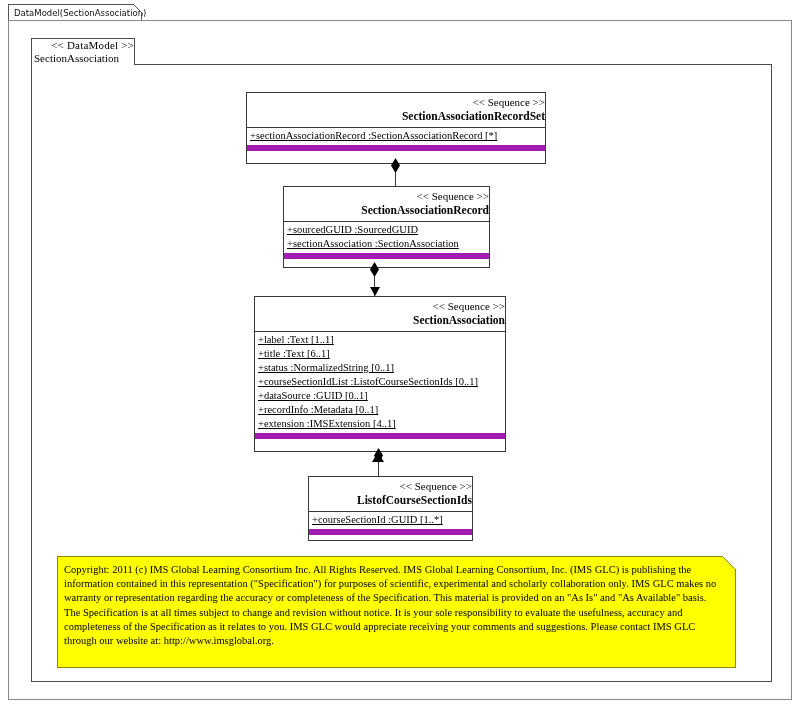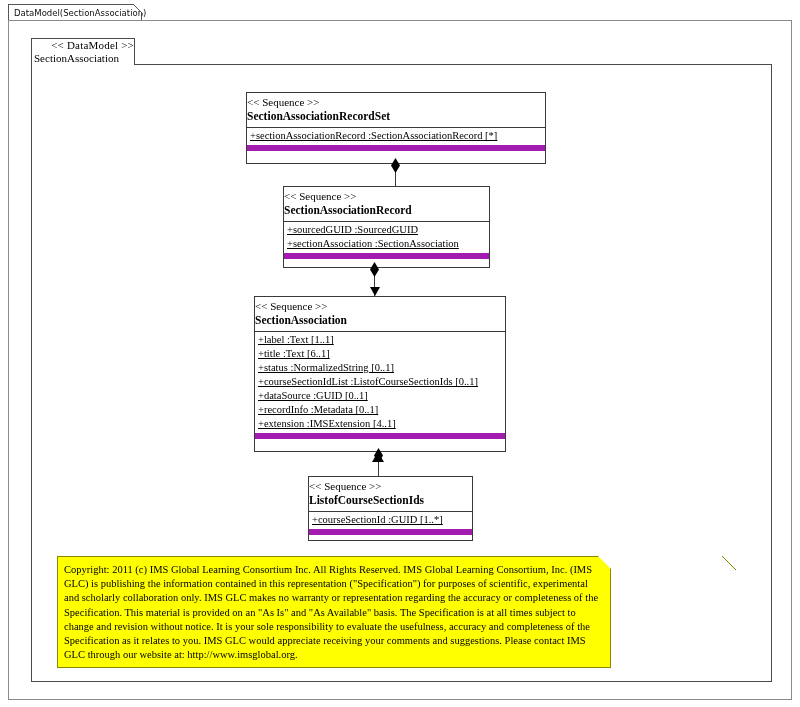--- a/index.html
+++ b/index.html
@@ -123,21 +123,21 @@
   .umlbox {
     position: absolute;
     border: 1px solid #3a3a3a;
     background: #ffffff;
     box-sizing: border-box;
     z-index: 5;
   }
   .uml-head {
     border-bottom: 1px solid #3a3a3a;
     padding: 2px 0 3px 0;
-    text-align: left;
+    text-align: right;
   }
   .uml-stereo {
     font-size: 11px;
     line-height: 14px;
     color: #000000;
     white-space: nowrap;
   }
   .uml-name {
     font-size: 11.5px;
     line-height: 15px;
@@ -190,21 +190,21 @@
     border-right: 6px solid transparent;
     border-bottom: 10px solid #000000;
     z-index: 6;
   }
 
   
   .note {
     position: absolute;
     left: 57px;
     top: 556px;
-    width: 554px;
+    width: 679px;
     height: 112px;
     background: #ffff00;
     border: 1px solid #8a8a00;
     box-sizing: border-box;
     z-index: 5;
     padding: 6px 10px 0 6px;
   }
   .note::after {
     content: "";
     position: absolute;

